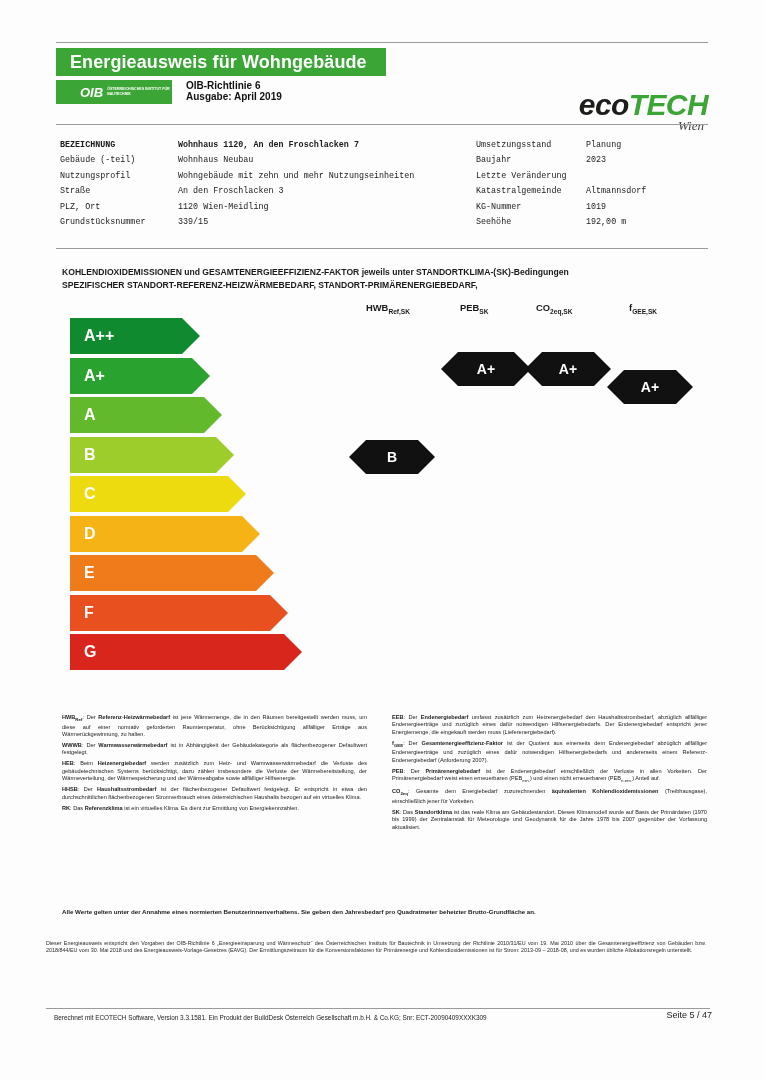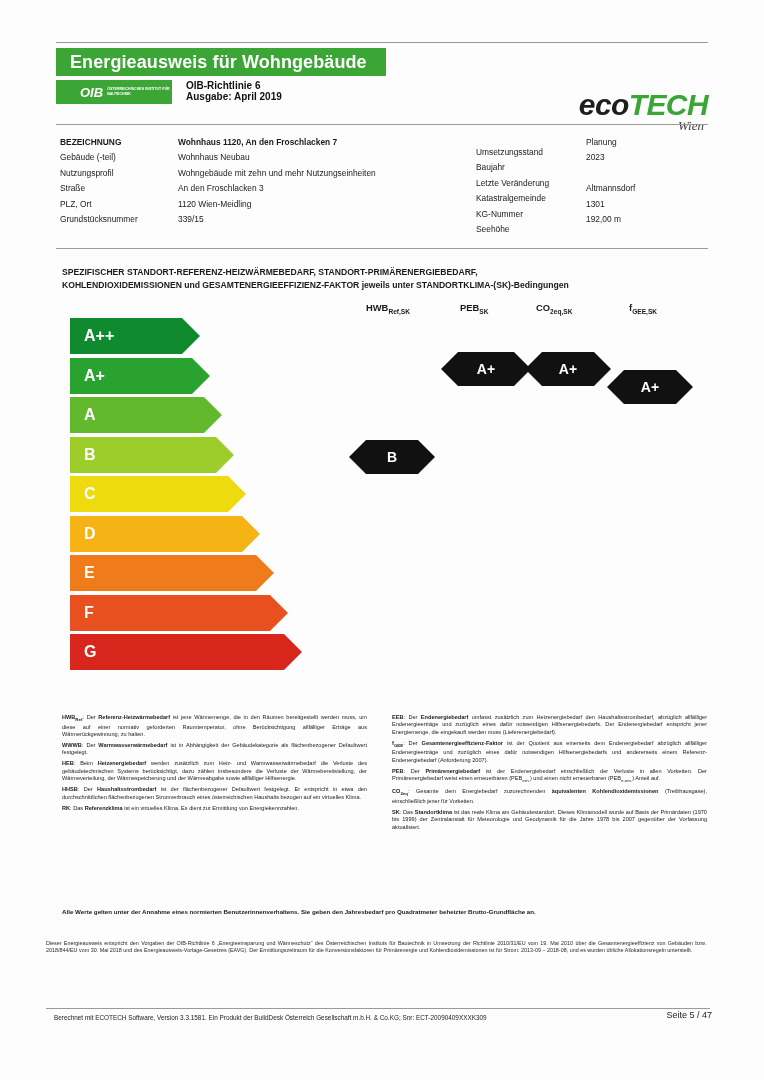--- a/index.html
+++ b/index.html
@@ -98,21 +98,21 @@
     height: 1px;
     background: #9a9a9a;
   }
   
   .idblock {
     position: absolute;
     left: 60px; top: 134px;
     width: 648px;
     font-size: 8.4px;
   }
-  .idrow { display: flex; height: 15.5px; align-items: center; }
+  .idrow { display: flex; height: 15.5px; align-items: flex-end; font-family: Liberation Mono, monospace; }
   .idrow .k { width: 118px; }
   .idrow .v { width: 298px; }
   .idrow .k2 { width: 110px; margin-top: 20px; }
   .idrow .v2 { width: 120px; }
   .bold { font-weight: bold; }
   
   .sectitle {
     position: absolute;
     left: 62px; top: 266px;
     width: 640px;
@@ -302,33 +302,33 @@
     <div class="idrow">
       <div class="k">Straße</div>
       <div class="v">An den Froschlacken 3</div>
       <div class="k2">Katastralgemeinde</div>
       <div class="v2">Altmannsdorf</div>
     </div>
     <div class="idrow">
       <div class="k">PLZ, Ort</div>
       <div class="v">1120 Wien-Meidling</div>
       <div class="k2">KG-Nummer</div>
-      <div class="v2">1301</div>
+      <div class="v2">1019</div>
     </div>
     <div class="idrow">
       <div class="k">Grundstücksnummer</div>
       <div class="v">339/15</div>
       <div class="k2">Seehöhe</div>
       <div class="v2">192,00 m</div>
     </div>
   </div>
 
   <div class="sectitle">
+    <div>KOHLENDIOXIDEMISSIONEN und GESAMTENERGIEEFFIZIENZ-FAKTOR jeweils unter STANDORTKLIMA-(SK)-Bedingungen</div>
     <div>SPEZIFISCHER STANDORT-REFERENZ-HEIZWÄRMEBEDARF, STANDORT-PRIMÄRENERGIEBEDARF,</div>
-    <div>KOHLENDIOXIDEMISSIONEN und GESAMTENERGIEEFFIZIENZ-FAKTOR jeweils unter STANDORTKLIMA-(SK)-Bedingungen</div>
   </div>
 
   <div class="collabels">
     <span style="left:366px"><b>HWB</b><sub>Ref,SK</sub></span>
     <span style="left:460px"><b>PEB</b><sub>SK</sub></span>
     <span style="left:536px"><b>CO</b><sub>2eq,SK</sub></span>
     <span style="left:629px"><b>f</b><sub>GEE,SK</sub></span>
   </div>
 
   <div class="bars">

